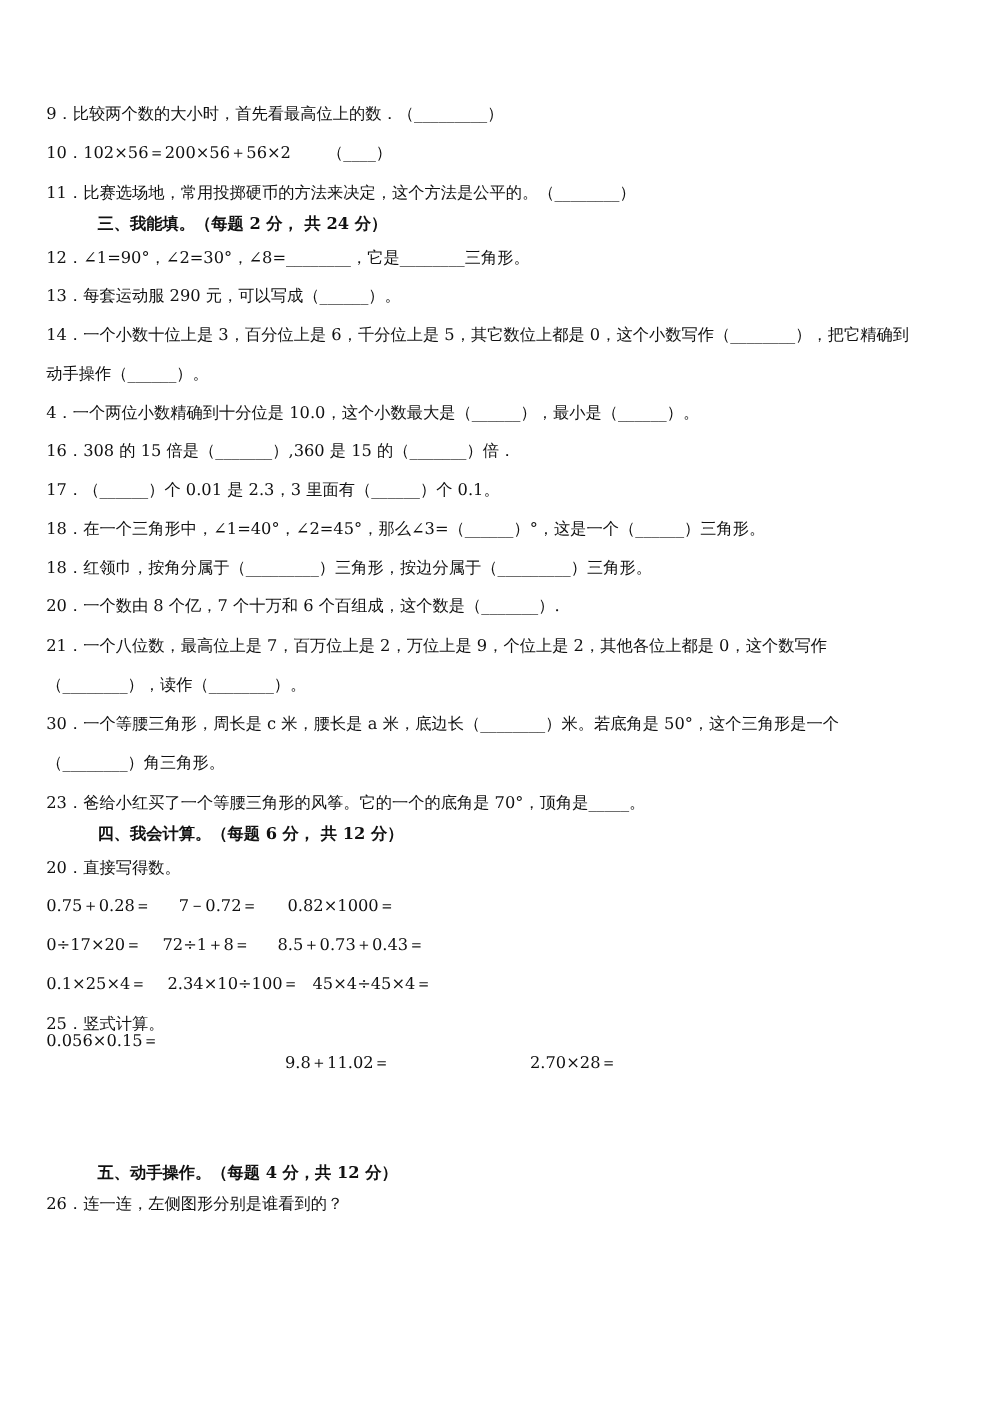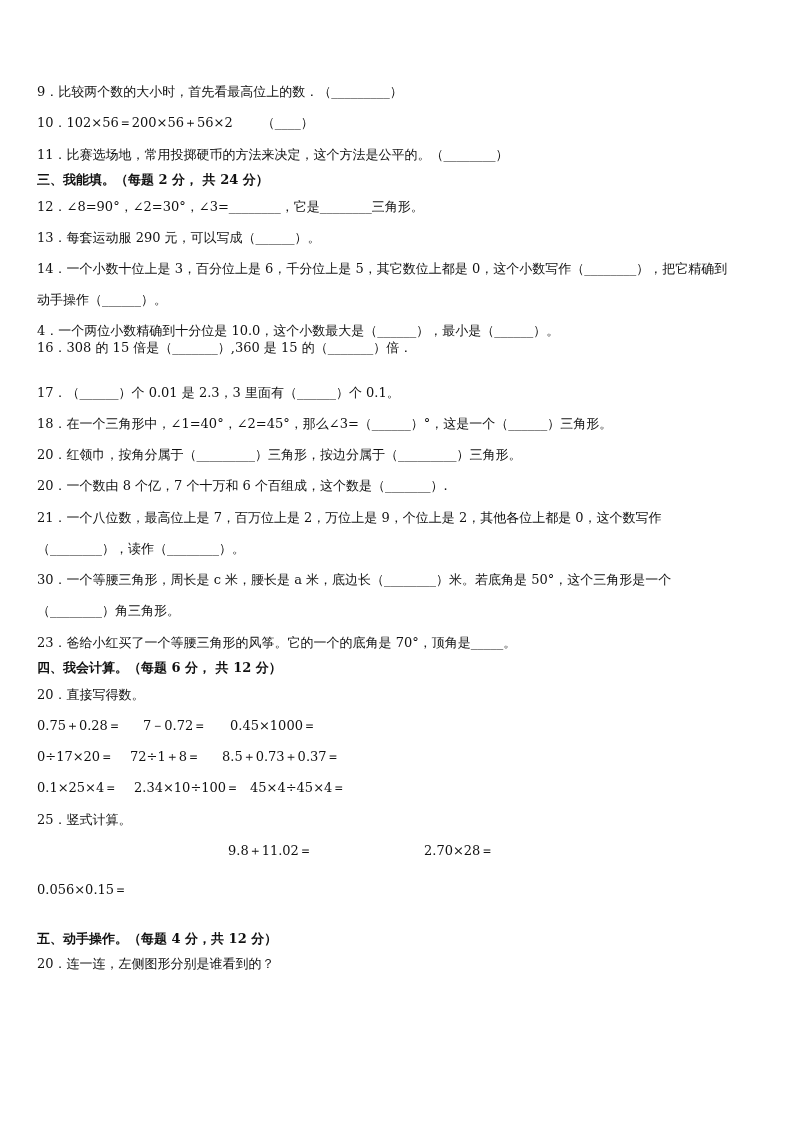--- a/index.html
+++ b/index.html
@@ -1,56 +1,56 @@
 <!DOCTYPE html>
 <html><head>
 <meta charset="utf-8">
 <style>
   html, body { margin: 0; padding: 0; background: #ffffff; }
   body { width: 794px; height: 1123px; position: relative; overflow: hidden;
          font-family: "DejaVu Serif", "Liberation Serif", serif; color: #111; font-size: 13px; }
   .line { position: absolute; left: 37px; white-space: pre; line-height: 16px; }
-  .bold { font-weight: bold; }
+  .bold { font-weight: bold; margin-left: 41px; }
 </style>
 </head>
 <body>
 
 <div class="line" style="top:84px">9．比较两个数的大小时，首先看最高位上的数．（_________）</div>
 <div class="line" style="top:115px">10．102×56＝200×56＋56×2       （____）</div>
 <div class="line" style="top:147px">11．比赛选场地，常用投掷硬币的方法来决定，这个方法是公平的。（________）</div>
 <div class="line bold" style="top:172px">三、我能填。（每题 2 分， 共 24 分）</div>
-<div class="line" style="top:199px">12．∠8=90°，∠2=30°，∠3=________，它是________三角形。</div>
+<div class="line" style="top:199px">12．∠1=90°，∠2=30°，∠8=________，它是________三角形。</div>
 <div class="line" style="top:230px">13．每套运动服 290 元，可以写成（______）。</div>
 <div class="line" style="top:261px">14．一个小数十位上是 3，百分位上是 6，千分位上是 5，其它数位上都是 0，这个小数写作（________），把它精确到</div>
 <div class="line" style="top:292px">动手操作（______）。</div>
 <div class="line" style="top:323px">4．一个两位小数精确到十分位是 10.0，这个小数最大是（______），最小是（______）。</div>
-<div class="line" style="top:340px">16．308 的 15 倍是（_______）,360 是 15 的（_______）倍．</div>
+<div class="line" style="top:354px">16．308 的 15 倍是（_______）,360 是 15 的（_______）倍．</div>
 <div class="line" style="top:385px">17．（______）个 0.01 是 2.3，3 里面有（______）个 0.1。</div>
 <div class="line" style="top:416px">18．在一个三角形中，∠1=40°，∠2=45°，那么∠3=（______）°，这是一个（______）三角形。</div>
-<div class="line" style="top:447px">20．红领巾，按角分属于（_________）三角形，按边分属于（_________）三角形。</div>
+<div class="line" style="top:447px">18．红领巾，按角分属于（_________）三角形，按边分属于（_________）三角形。</div>
 <div class="line" style="top:478px">20．一个数由 8 个亿，7 个十万和 6 个百组成，这个数是（_______）.</div>
 <div class="line" style="top:510px">21．一个八位数，最高位上是 7，百万位上是 2，万位上是 9，个位上是 2，其他各位上都是 0，这个数写作</div>
 <div class="line" style="top:541px">（________），读作（________）。</div>
 <div class="line" style="top:572px">30．一个等腰三角形，周长是 c 米，腰长是 a 米，底边长（________）米。若底角是 50°，这个三角形是一个</div>
 <div class="line" style="top:603px">（________）角三角形。</div>
 <div class="line" style="top:635px">23．爸给小红买了一个等腰三角形的风筝。它的一个的底角是 70°，顶角是_____。</div>
 <div class="line bold" style="top:660px">四、我会计算。（每题 6 分， 共 12 分）</div>
 <div class="line" style="top:687px">20．直接写得数。</div>
 
 <div class="line" style="top:718px; left:37px">0.75＋0.28＝</div>
 <div class="line" style="top:718px; left:143px">7－0.72＝</div>
-<div class="line" style="top:718px; left:230px">0.45×1000＝</div>
+<div class="line" style="top:718px; left:230px">0.82×1000＝</div>
 
 <div class="line" style="top:749px; left:37px">0÷17×20＝</div>
 <div class="line" style="top:749px; left:130px">72÷1＋8＝</div>
-<div class="line" style="top:749px; left:222px">8.5＋0.73＋0.37＝</div>
+<div class="line" style="top:749px; left:222px">8.5＋0.73＋0.43＝</div>
 
 <div class="line" style="top:780px; left:37px">0.1×25×4＝</div>
 <div class="line" style="top:780px; left:134px">2.34×10÷100＝</div>
 <div class="line" style="top:780px; left:250px">45×4÷45×4＝</div>
 
 <div class="line" style="top:812px">25．竖式计算。</div>
-<div class="line" style="top:882px; left:37px">0.056×0.15＝</div>
+<div class="line" style="top:826px; left:37px">0.056×0.15＝</div>
 <div class="line" style="top:843px; left:228px">9.8＋11.02＝</div>
 <div class="line" style="top:843px; left:424px">2.70×28＝</div>
 
 <div class="line bold" style="top:931px">五、动手操作。（每题 4 分，共 12 分）</div>
-<div class="line" style="top:956px">20．连一连，左侧图形分别是谁看到的？</div>
+<div class="line" style="top:956px">26．连一连，左侧图形分别是谁看到的？</div>
 
 </body></html>

